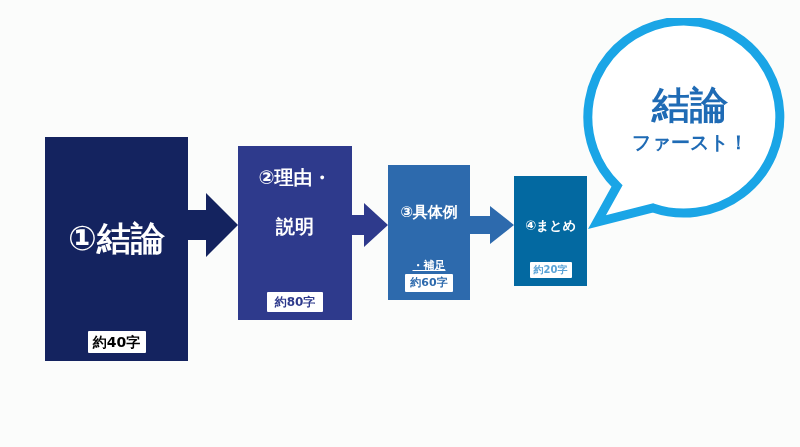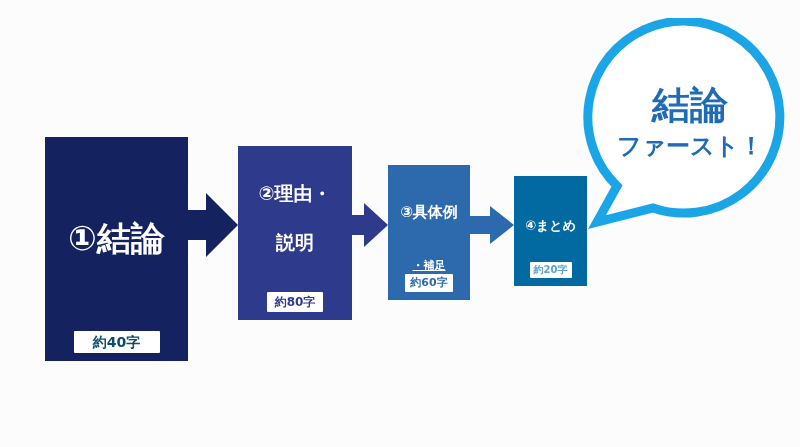--- a/index.html
+++ b/index.html
@@ -9,29 +9,29 @@
   .pill{position:absolute;background:#fff;border-radius:1px;font-weight:bold;text-align:center;left:50%;transform:translateX(-50%);white-space:nowrap;}
   .arrow{position:absolute;}
   .bubble{position:absolute;left:575px;top:18px;width:225px;height:222px;}
   .bubble-text{position:absolute;color:#1f6bb5;font-weight:bold;text-align:center;width:200px;}
 </style>
 </head>
 <body>
 
 <div class="box" style="left:45px;top:137px;width:143px;height:224px;background:#14235f;align-items:center;">
   <div class="title" style="font-size:34px;margin-top:80px;">①結論</div>
-  <div class="pill" style="top:194px;width:86px;height:22px;line-height:22px;font-size:14px;color:#0c4a6e;">約40字</div>
+  <div class="pill" style="top:194px;width:58px;height:22px;line-height:22px;font-size:14px;color:#000000;">約40字</div>
 </div>
 
 <svg class="arrow" style="left:186px;top:193px;" width="52" height="64" viewBox="0 0 52 64">
   <polygon points="0,17 20,17 20,0 52,32 20,64 20,47 0,47" fill="#14235f"></polygon>
 </svg>
 
 <div class="box" style="left:238px;top:146px;width:114px;height:174px;background:#2e3a8c;">
-  <div class="title" style="font-size:19px;margin-top:36px;">②理由・</div>
+  <div class="title" style="font-size:19px;margin-top:20px;">②理由・</div>
   <div class="title" style="font-size:19px;">説明</div>
   <div class="pill" style="top:146px;width:56px;height:20px;line-height:20px;font-size:12px;color:#2e3a8c;">約80字</div>
 </div>
 
 <svg class="arrow" style="left:350px;top:203px;" width="38" height="44" viewBox="0 0 38 44">
   <polygon points="0,12 14,12 14,0 38,22 14,44 14,32 0,32" fill="#2e3a8c"></polygon>
 </svg>
 
 <div class="box" style="left:388px;top:165px;width:82px;height:135px;background:#2d6aad;gap:12px;">
   <div class="title" style="font-size:15px;margin-top:38px;">③具体例</div>
@@ -46,14 +46,14 @@
 <div class="box" style="left:514px;top:176px;width:73px;height:110px;background:#0369a1;">
   <div class="title" style="font-size:13px;margin-top:42px;">④まとめ</div>
   <div class="pill" style="top:86px;width:42px;height:16px;line-height:16px;font-size:10px;color:#5aa3d6;">約20字</div>
 </div>
 
 <div class="bubble">
   <svg width="225" height="222" viewBox="0 0 225 222" style="position:absolute;left:0;top:0;">
     <path d="M 42 168 A 96 96 0 1 1 78 190 L 22 204 Z" fill="#ffffff" stroke="#1aa5e6" stroke-width="9" stroke-linejoin="miter"></path>
   </svg>
   <div class="bubble-text" style="left:15px;top:62px;font-size:38px;">結論</div>
-  <div class="bubble-text" style="left:15px;top:112px;font-size:24px;">ファースト！</div>
+  <div class="bubble-text" style="left:15px;top:112px;font-size:19px;">ファースト！</div>
 </div>
 
 </body></html>

